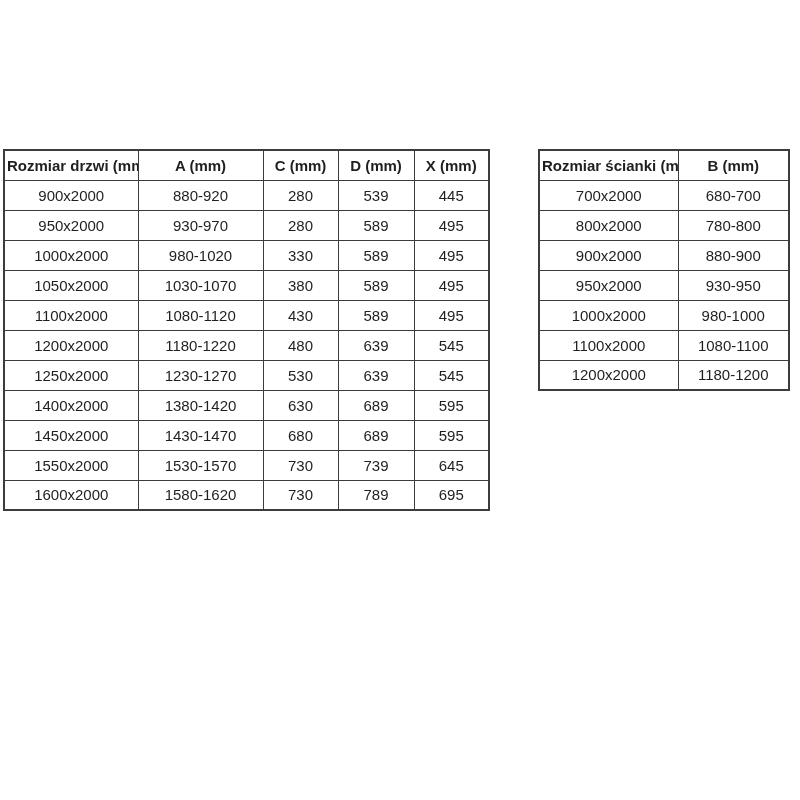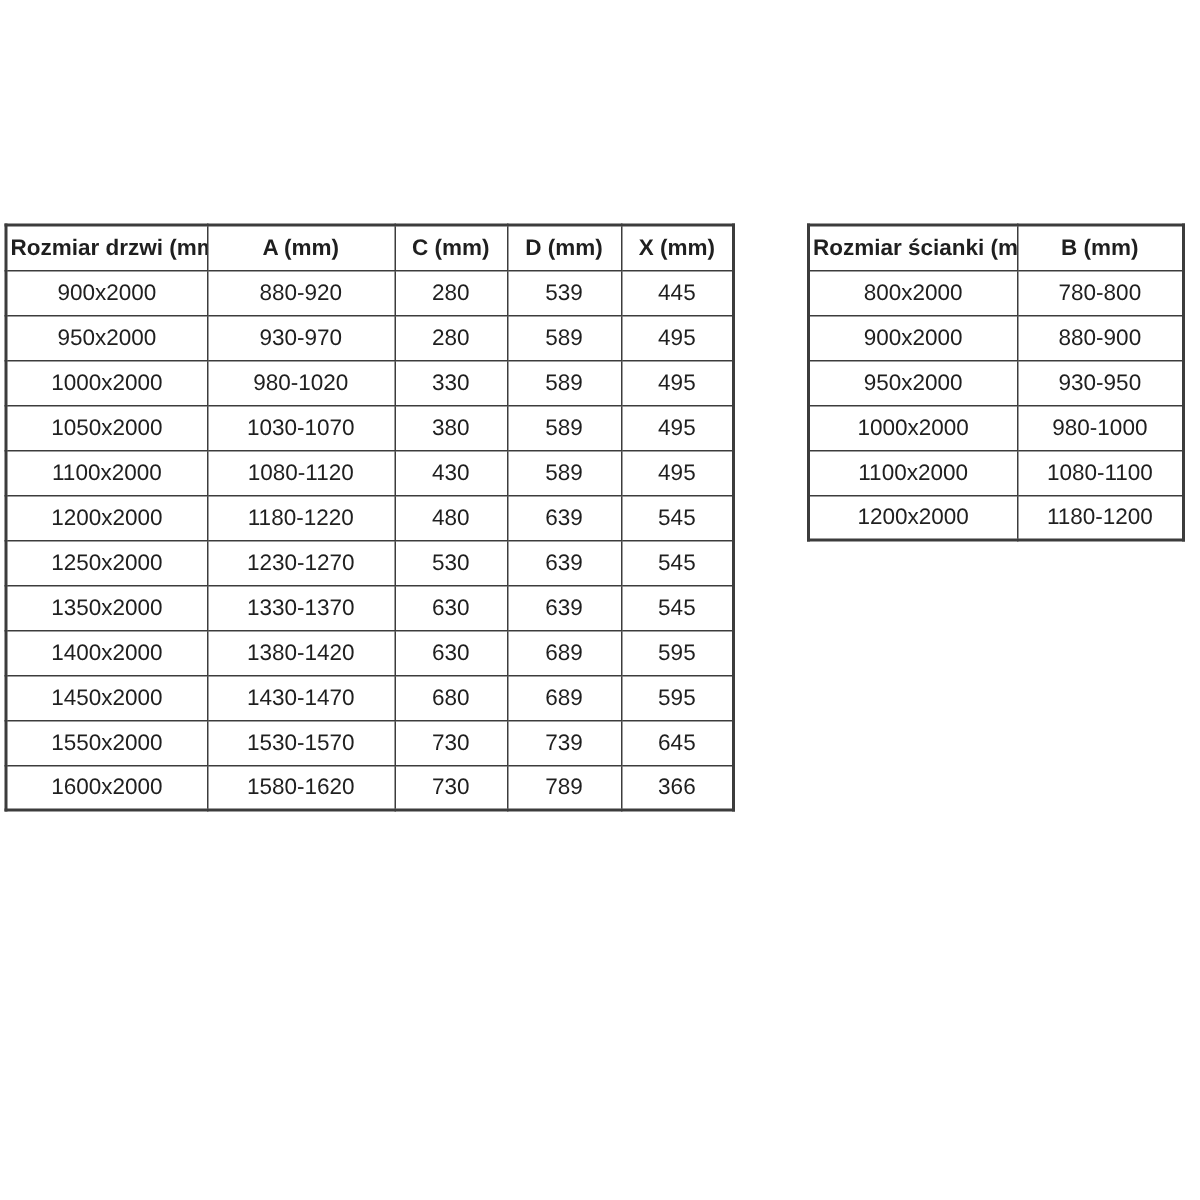--- a/index.html
+++ b/index.html
@@ -109,27 +109,20 @@
           <td>545</td>
         </tr>
         <tr>
           <td>1250x2000</td>
           <td>1230-1270</td>
           <td>530</td>
           <td>639</td>
           <td>545</td>
         </tr>
         <tr>
-          <td>1350x2000</td>
-          <td>1330-1370</td>
-          <td>630</td>
-          <td>639</td>
-          <td>545</td>
-        </tr>
-        <tr>
           <td>1400x2000</td>
           <td>1380-1420</td>
           <td>630</td>
           <td>689</td>
           <td>595</td>
         </tr>
         <tr>
           <td>1450x2000</td>
           <td>1430-1470</td>
           <td>680</td>
@@ -141,37 +134,41 @@
           <td>1530-1570</td>
           <td>730</td>
           <td>739</td>
           <td>645</td>
         </tr>
         <tr>
           <td>1600x2000</td>
           <td>1580-1620</td>
           <td>730</td>
           <td>789</td>
-          <td>366</td>
+          <td>695</td>
         </tr>
       </tbody>
   </table>
 
   <table id="wall-table" class="spec-table">
     <colgroup>
         <col>
         <col>
       </colgroup>
     <thead>
         <tr>
           <th>Rozmiar ścianki (mm)</th>
           <th>B (mm)</th>
         </tr>
       </thead>
     <tbody>
+        <tr>
+          <td>700x2000</td>
+          <td>680-700</td>
+        </tr>
         <tr>
           <td>800x2000</td>
           <td>780-800</td>
         </tr>
         <tr>
           <td>900x2000</td>
           <td>880-900</td>
         </tr>
         <tr>
           <td>950x2000</td>

